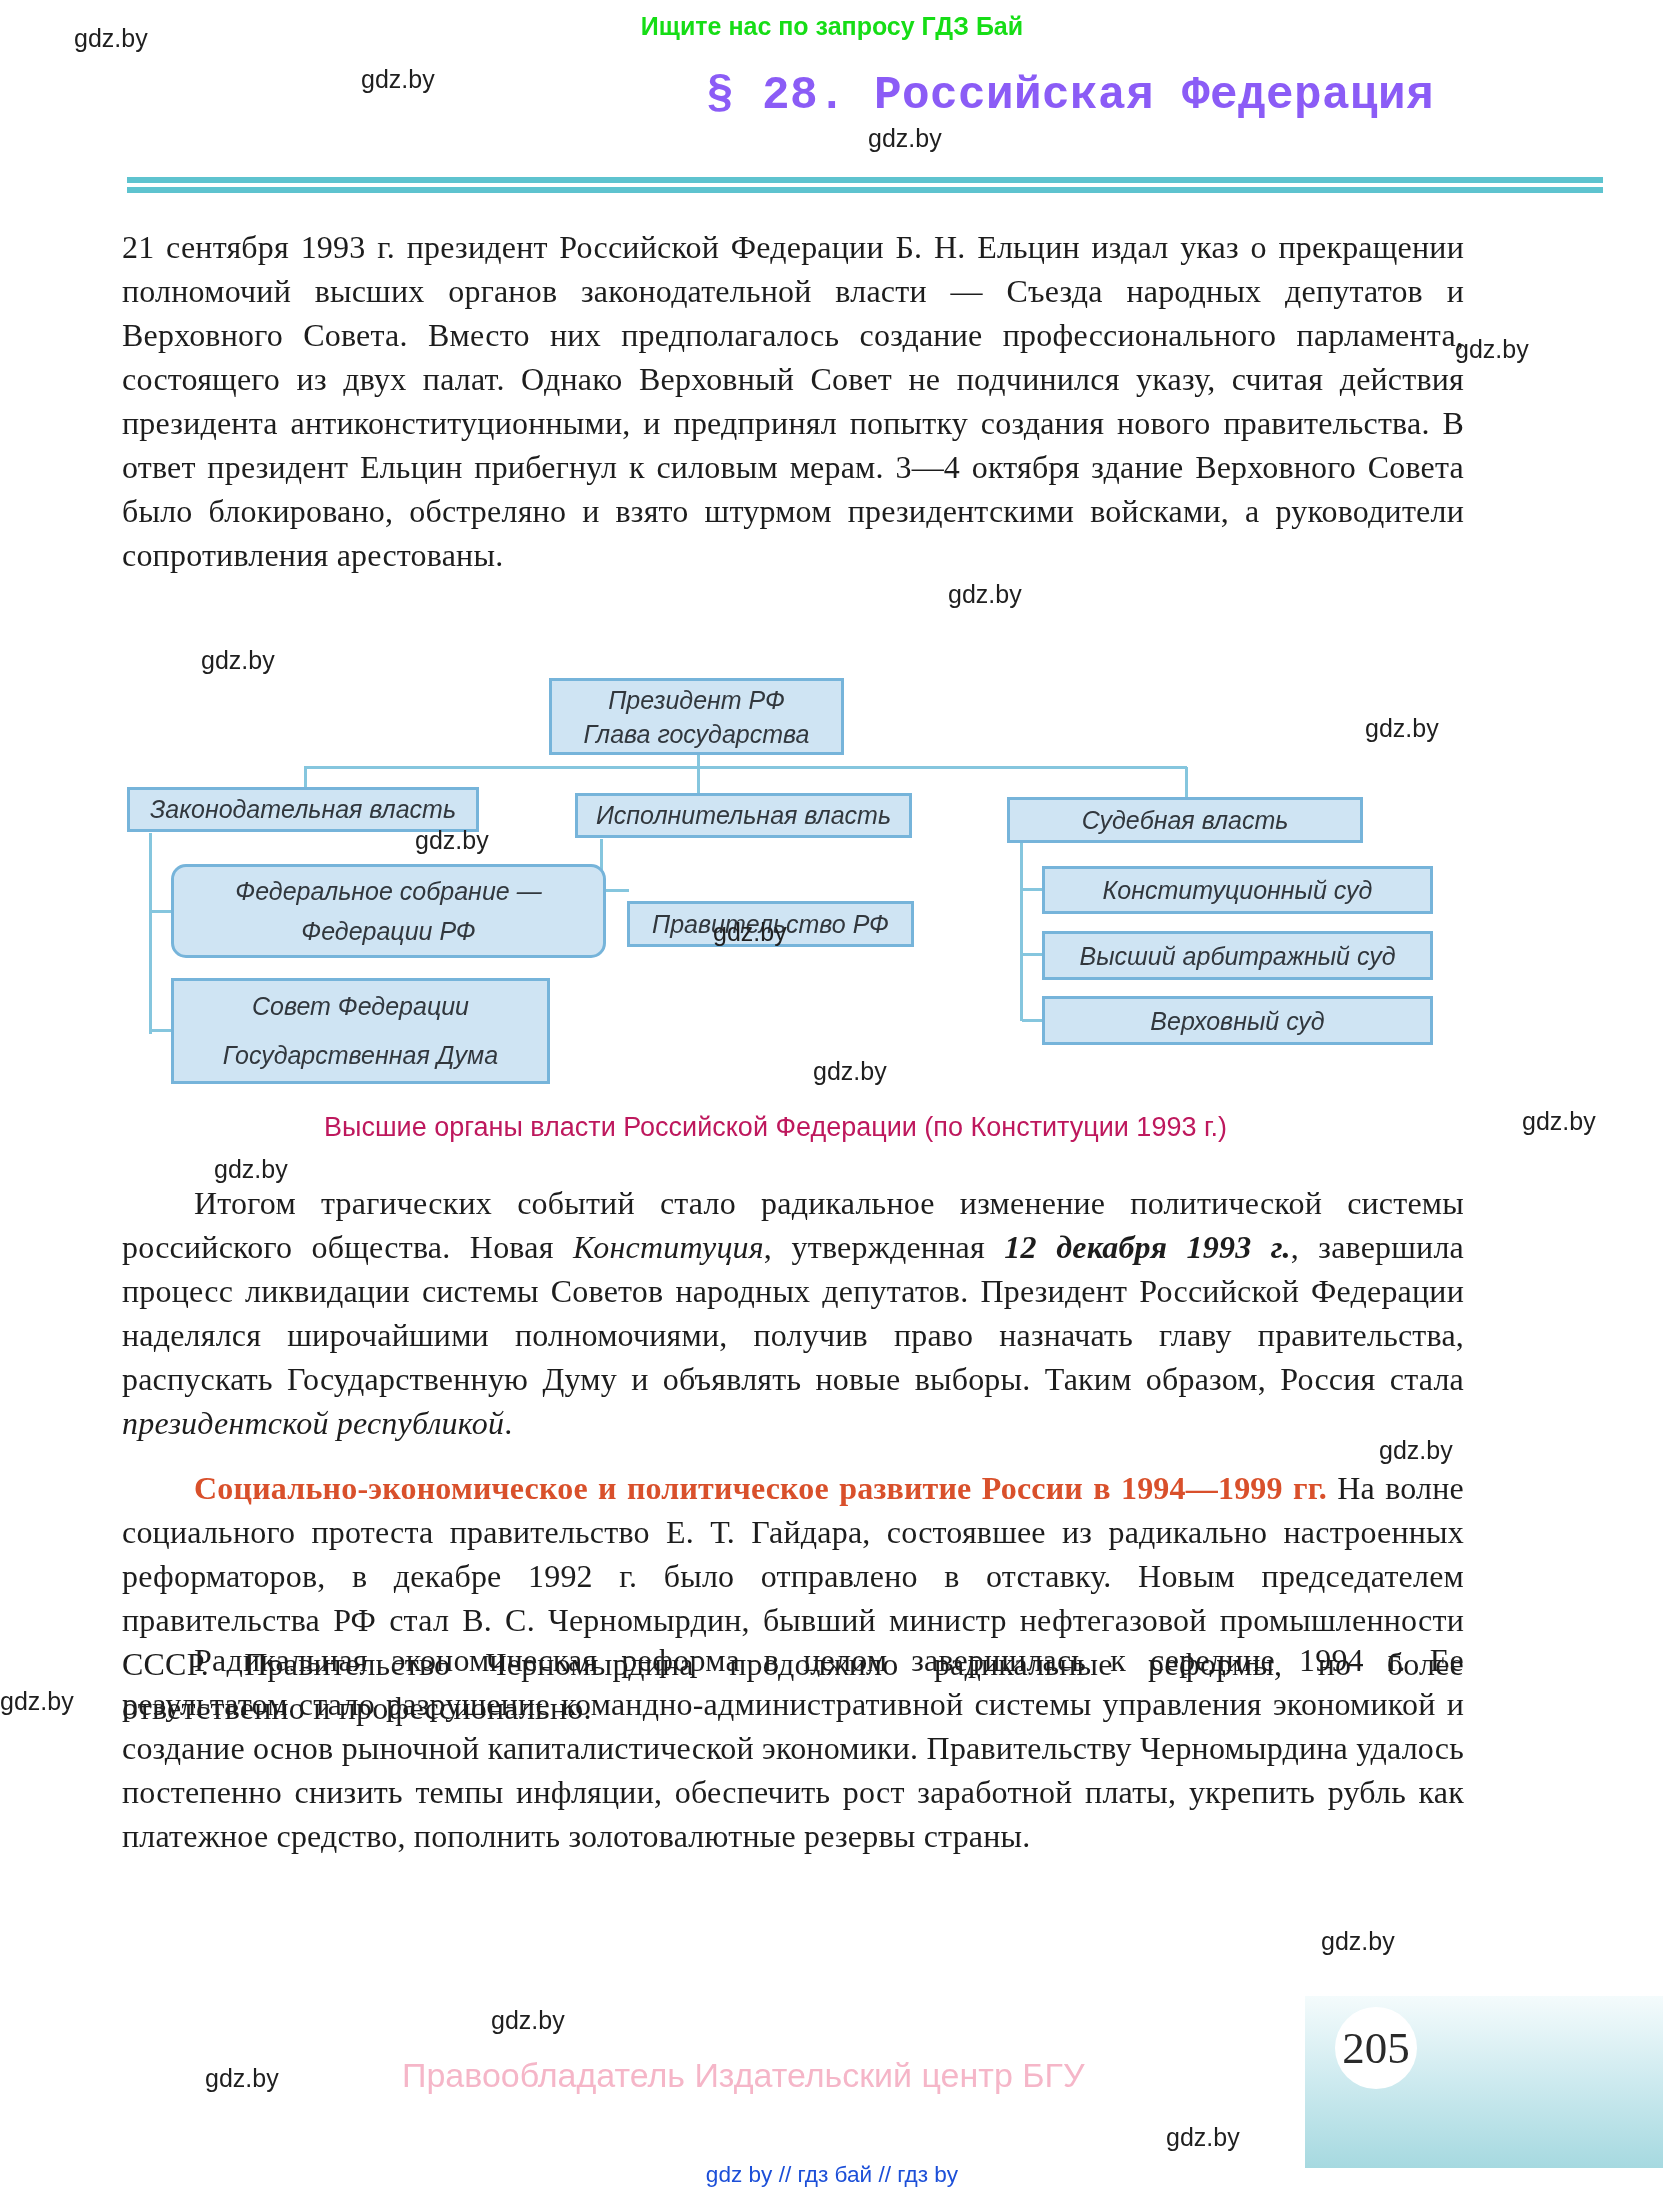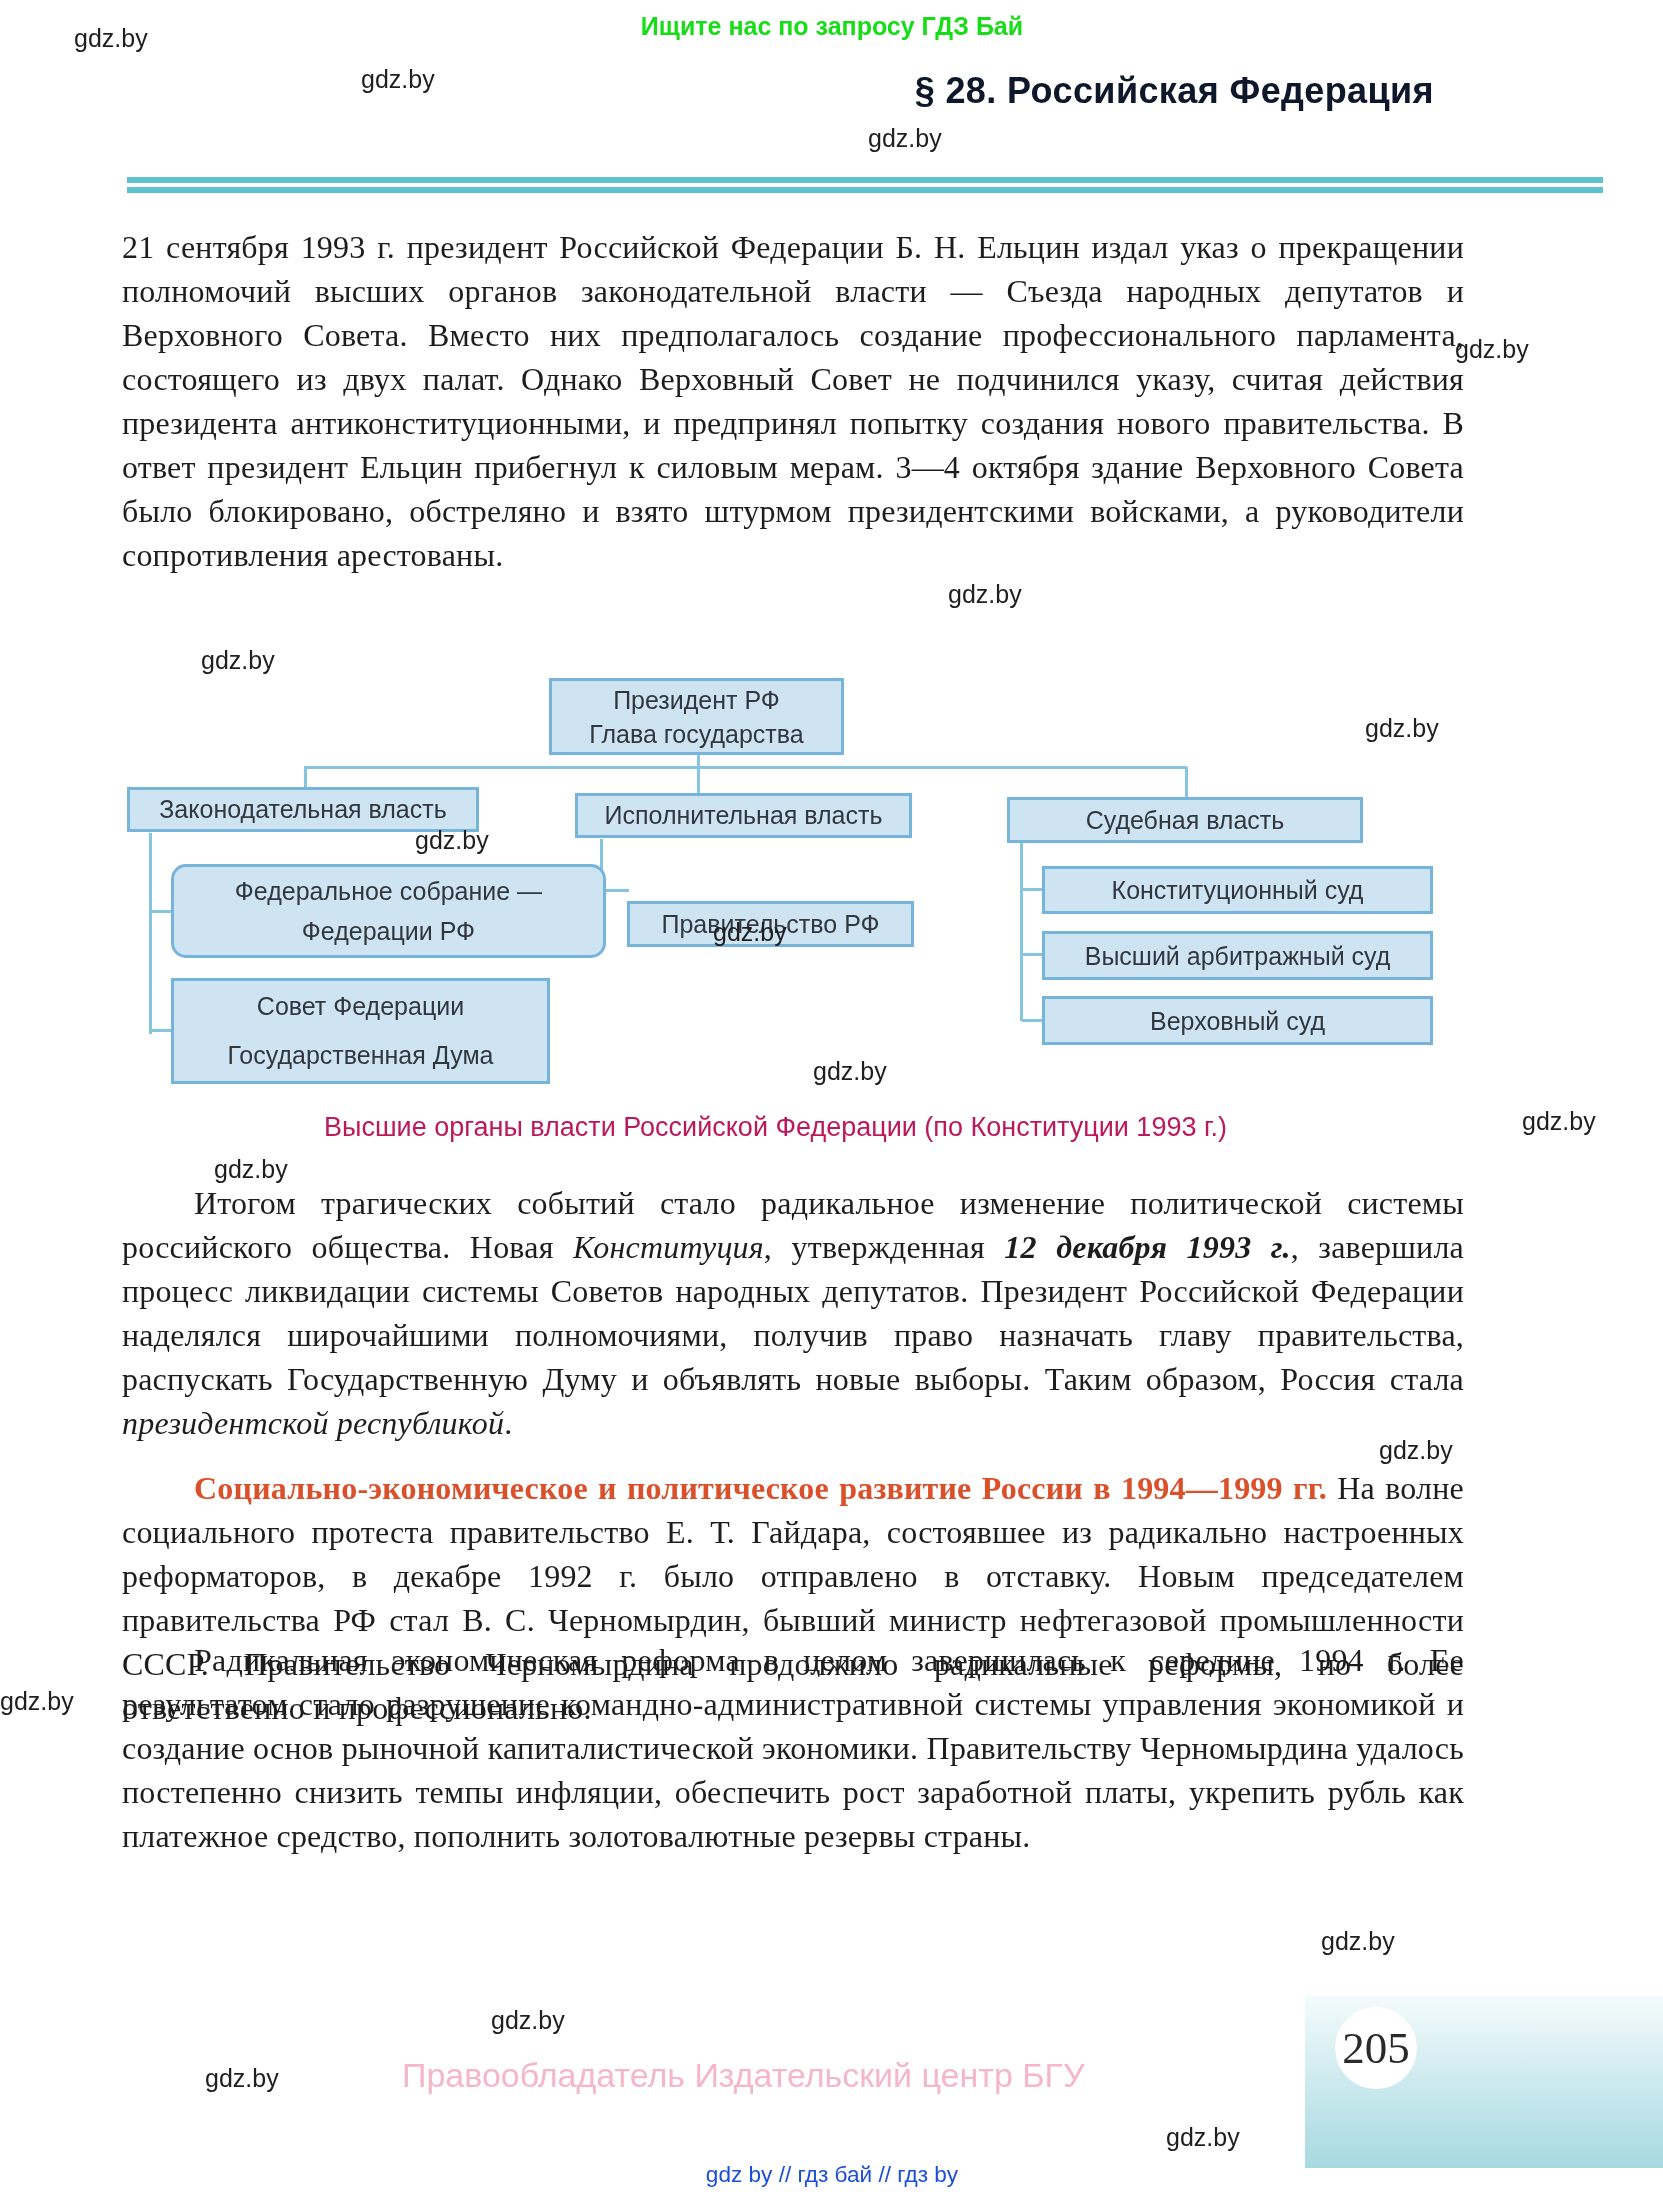--- a/index.html
+++ b/index.html
@@ -14,22 +14,22 @@
     font-weight:bold; font-size:25px; color:var(--green,#16dd16);
   }
   
   .watermark{
     position:absolute; font-family:"Liberation Sans", sans-serif;
     font-size:25px; color:#1f1f1f; white-space:nowrap;
   }
   
   .title{
     position:absolute; right:230px; top:70px; margin:0;
-    font-family:Liberation Sans, sans-serif; font-weight:bold;
-    font-size:36px; color:#0f172a; letter-spacing:0.4px;
+    font-family:Liberation Mono, monospace; font-weight:bold;
+    font-size:46px; color:#8b5cf6; letter-spacing:0.4px;
   }
   .rule{position:absolute; left:127px; width:1476px; height:5.9px; background:var(--teal,#5ec3cf);}
   .rule1{top:177px;}
   .rule2{top:187px;}
   
   .para{
     position:absolute; left:122px; width:1342px;
     font-size:32px; line-height:44px; text-align:justify;
     text-indent:72px; letter-spacing:0.2px;
   }
@@ -40,20 +40,21 @@
   .seg-i{font-style:italic;}
   .seg-bi{font-style:italic; font-weight:bold;}
   .seg-rb{font-weight:bold; color:var(--red,#d9502b);}
   
   .diagram-box{
     position:absolute; box-sizing:border-box;
     background:var(--boxfill,#cfe4f3); border:3.4px solid var(--boxborder,#76b4da);
     display:flex; flex-direction:column; justify-content:center; align-items:center;
     font-family:"Liberation Sans", sans-serif; font-size:25px; color:#31373d;
     text-align:center;
+    font-style:italic;
   }
   .connector{position:absolute; background:var(--connector,#85c6de);}
   .caption{
     position:absolute; left:201px; top:1112px; width:1149px;
     text-align:center; font-family:"Liberation Sans", sans-serif;
     font-size:27px; color:#be185d;
   }
   
   .copyright{
     position:absolute; left:402px; top:2056px;

